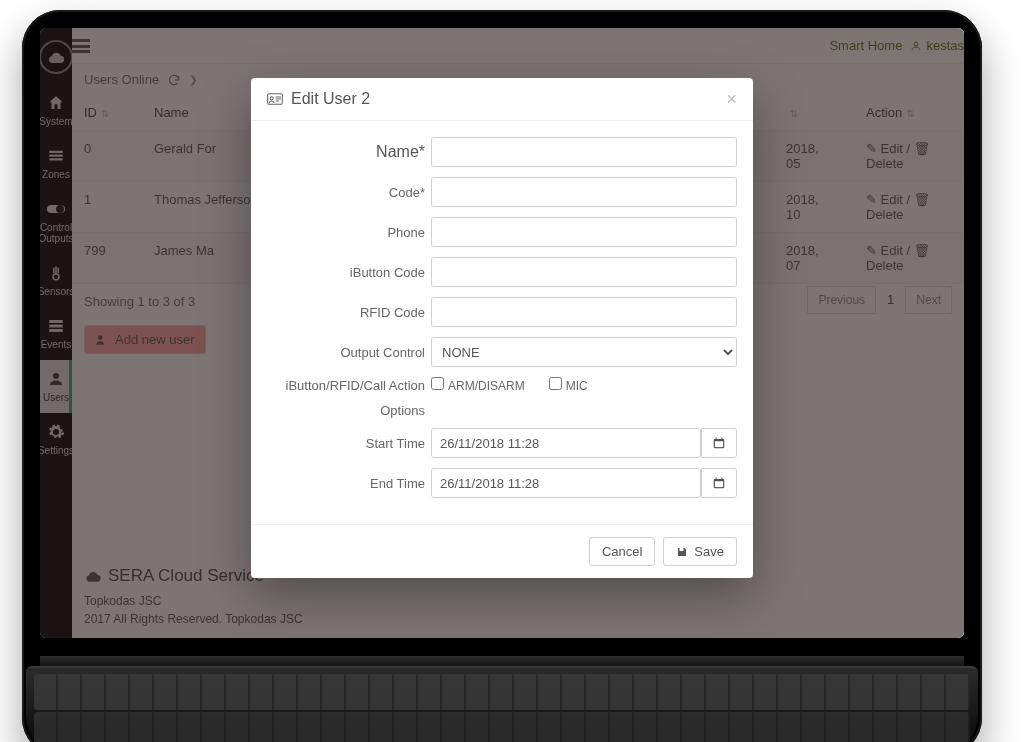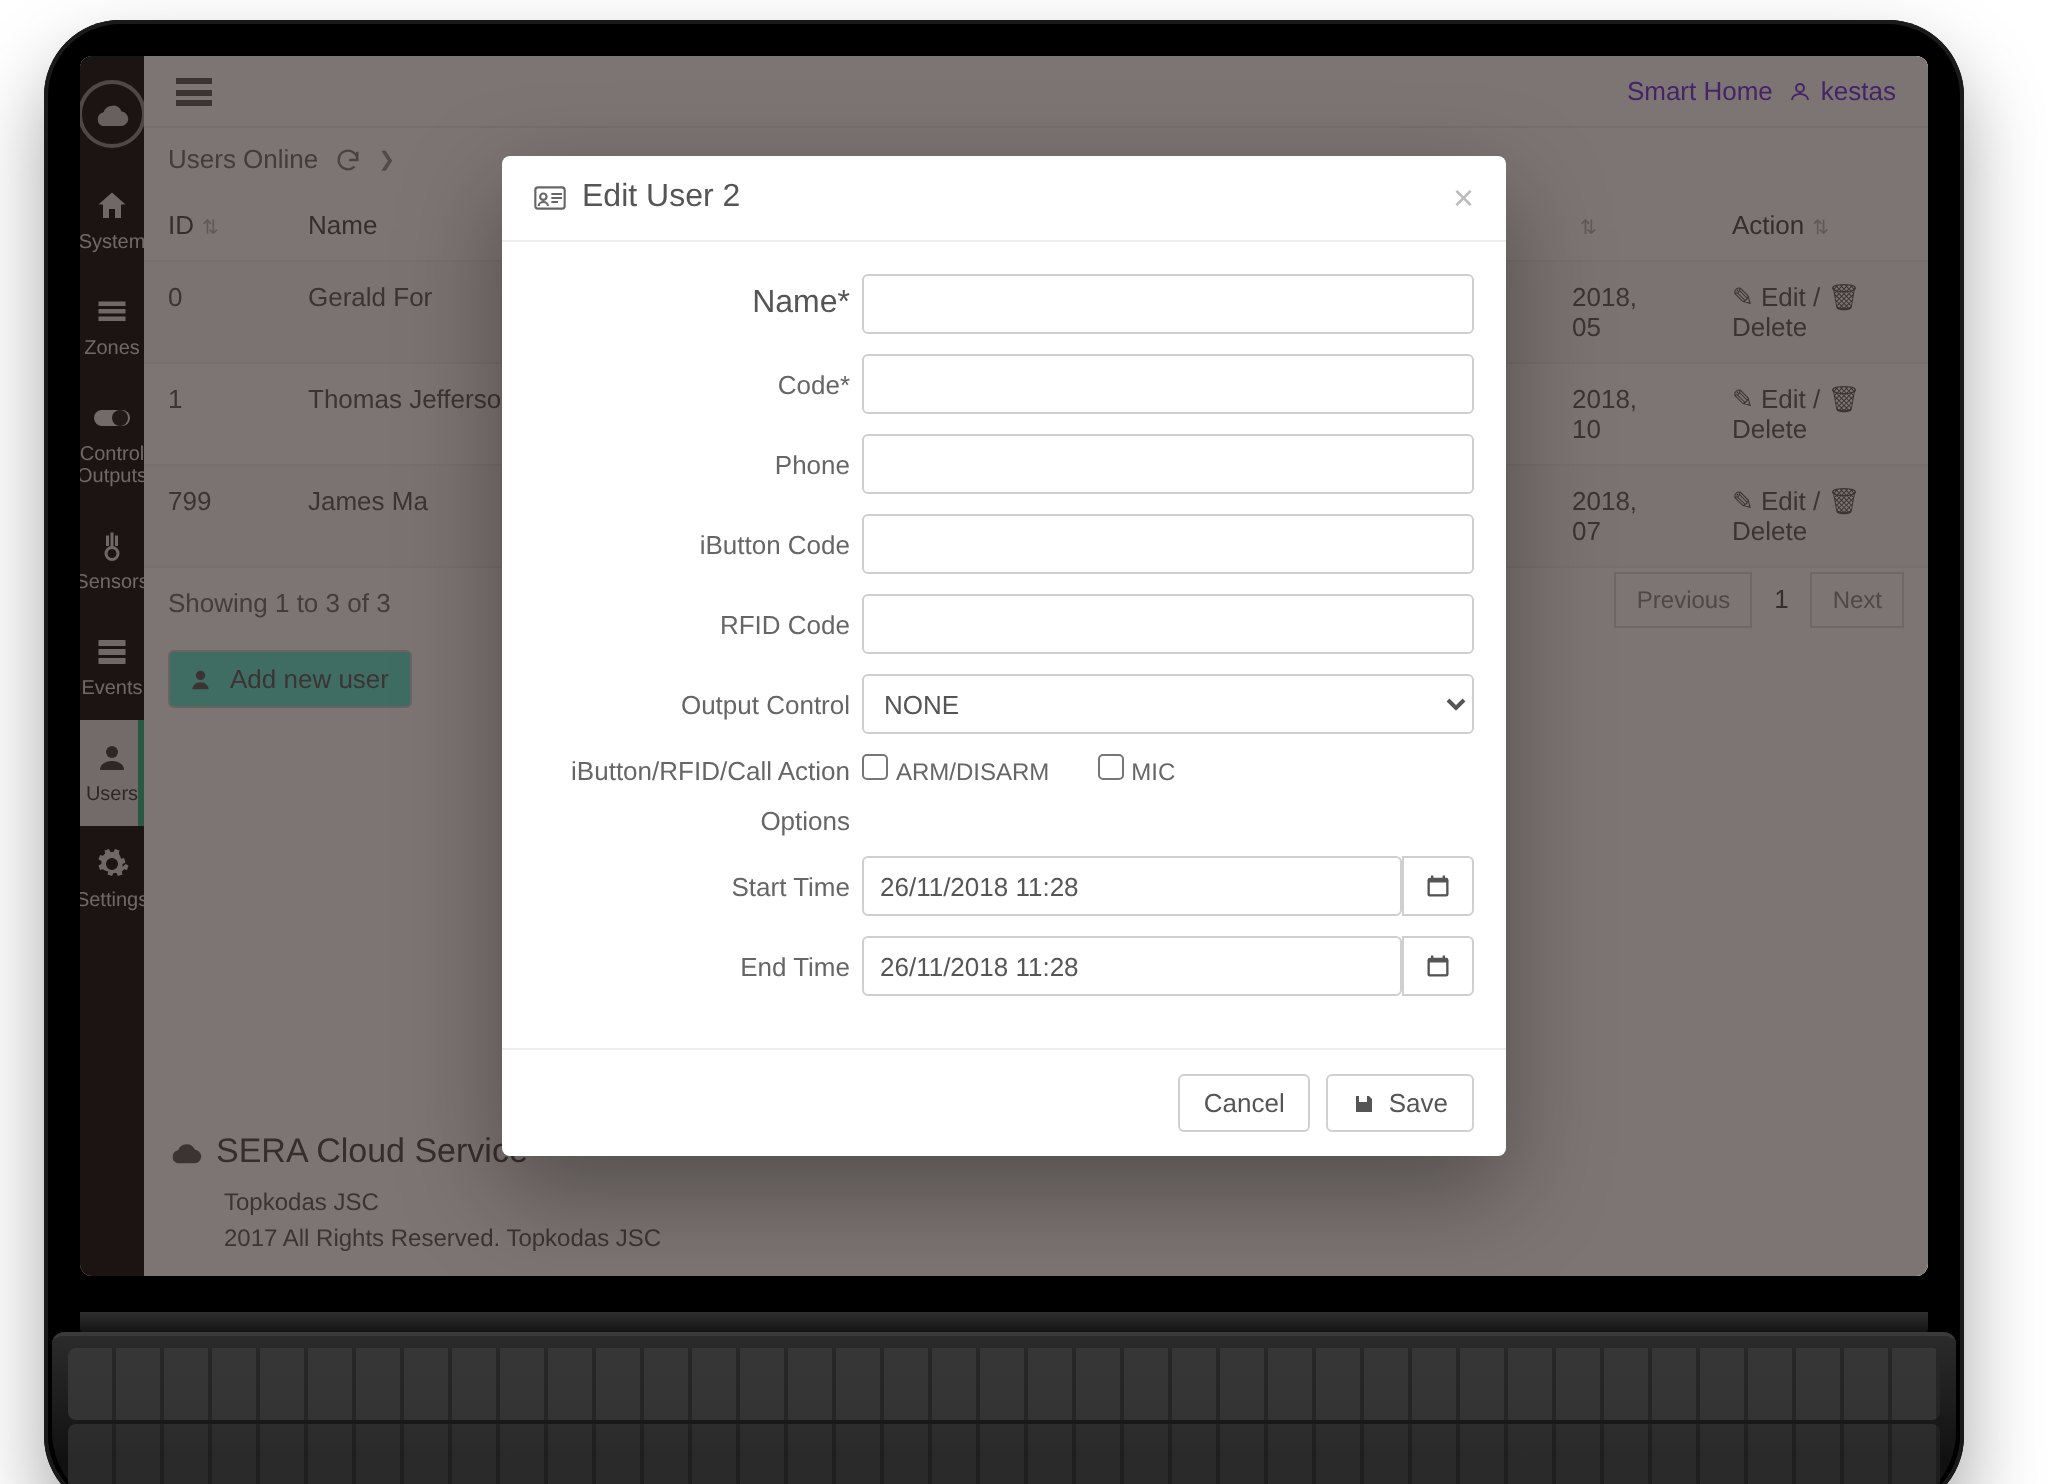--- a/index.html
+++ b/index.html
@@ -20,46 +20,46 @@
   .sidebar{width:32px;background:#000;color:#c5c5c5;display:flex;flex-direction:column;align-items:center;font-size:10px;}
   .brand{width:34px;height:34px;border:2px solid #888;border-radius:50%;margin:12px 0 10px;display:flex;align-items:center;justify-content:center;color:#c7c7c7;}
   .brand svg{width:20px;height:12px;}
   .navitem{width:100%;display:flex;flex-direction:column;align-items:center;gap:4px;padding:10px 0;color:#ddd;cursor:pointer;}
   .navitem.active{background:#e5e5e5;color:#333;position:relative;}
   .navitem.active:after{content:"";position:absolute;right:0;top:0;bottom:0;width:3px;background:#27b37b;}
   .navitem svg{width:20px;height:18px;}
   .navitem span{font-size:10px;}
 
   .main{flex:1;position:relative;background:#fff;color:#555;font-size:13px;}
-  .topbar{height:36px;display:flex;align-items:center;gap:8px;padding:0 16px;color:#6d28d9;border-bottom:1px solid #eee;}
+  .topbar{height:36px;display:flex;align-items:center;gap:8px;padding:0 0;color:#4d7c0f;border-bottom:1px solid #eee;}
   .burger{width:18px;height:14px;border-top:3px solid #555;border-bottom:3px solid #555;position:relative;cursor:pointer;}
   .burger:before{content:"";position:absolute;left:0;right:0;top:3px;height:3px;background:#555;}
   .topbar .spacer{flex:1;}
   .topbar .user{display:flex;align-items:center;gap:4px;cursor:pointer;}
   .topbar .user svg{width:12px;height:14px;}
 
   .crumb{display:flex;align-items:center;gap:8px;padding:8px 12px;color:#6b6b6b;}
   .crumb .chev{font-size:10px;opacity:.75;}
   .refresh{width:14px;height:14px;display:inline-block;}
 
   .table{width:100%;border-collapse:collapse;}
   .table th,.table td{padding:10px 12px;text-align:left;border-bottom:1px solid #eee;vertical-align:top;}
   .table th{color:#444;font-weight:400;position:relative;margin-left:12px;}
   .sort{font-size:10px;color:#b7b7b7;margin-left:4px;}
   .action a{color:#555;text-decoration:none;}
   .table tbody tr:nth-child(odd){background:#fafafa;}
   .showing{padding:10px 12px;color:#6b6b6b;}
-  .adduser{margin:6px 12px;display:inline-flex;align-items:center;gap:6px;border:1px solid #d0d0d0;background:#5eead4;color:#555;padding:6px 10px;border-radius:3px;cursor:pointer;font-size:13px;}
+  .adduser{margin:6px 12px;display:inline-flex;align-items:center;gap:6px;border:1px solid #d0d0d0;background:#fca5a5;color:#555;padding:6px 10px;border-radius:3px;cursor:pointer;font-size:13px;}
   .pager{position:absolute;right:12px;top:258px;display:flex;gap:1px;}
   .pager button{background:#fff;border:1px solid #ddd;color:#888;padding:6px 10px;font-size:12px;cursor:pointer;}
   .pager .current{border:none;background:transparent;color:#444;padding:6px 10px;}
 
   .footer{position:absolute;bottom:10px;left:12px;color:#444;}
   .footer h3{display:flex;align-items:center;gap:6px;font-size:17px;font-weight:500;margin-bottom:6px;}
-  .footer small{display:block;color:#555;font-size:12px;line-height:1.5;margin-left:28px;}
+  .footer small{display:block;color:#555;font-size:12px;line-height:1.5;}
   .footer svg{width:18px;height:12px;}
 
   
   .overlay{position:absolute;inset:0;background:rgba(45,33,30,.62);}
 
   
   .modal{position:absolute;left:50%;top:50px;transform:translateX(-50%);width:502px;background:#fff;border-radius:4px;box-shadow:0 18px 50px rgba(0,0,0,.35);color:#555;}
   .modal header{display:flex;align-items:center;gap:8px;padding:12px 16px;border-bottom:1px solid #eee;color:#555;text-align:right;}
   .modal header svg{width:16px;height:12px;}
   .modal header .close{margin-left:auto;color:#bbb;font-size:18px;cursor:pointer;line-height:1;}

